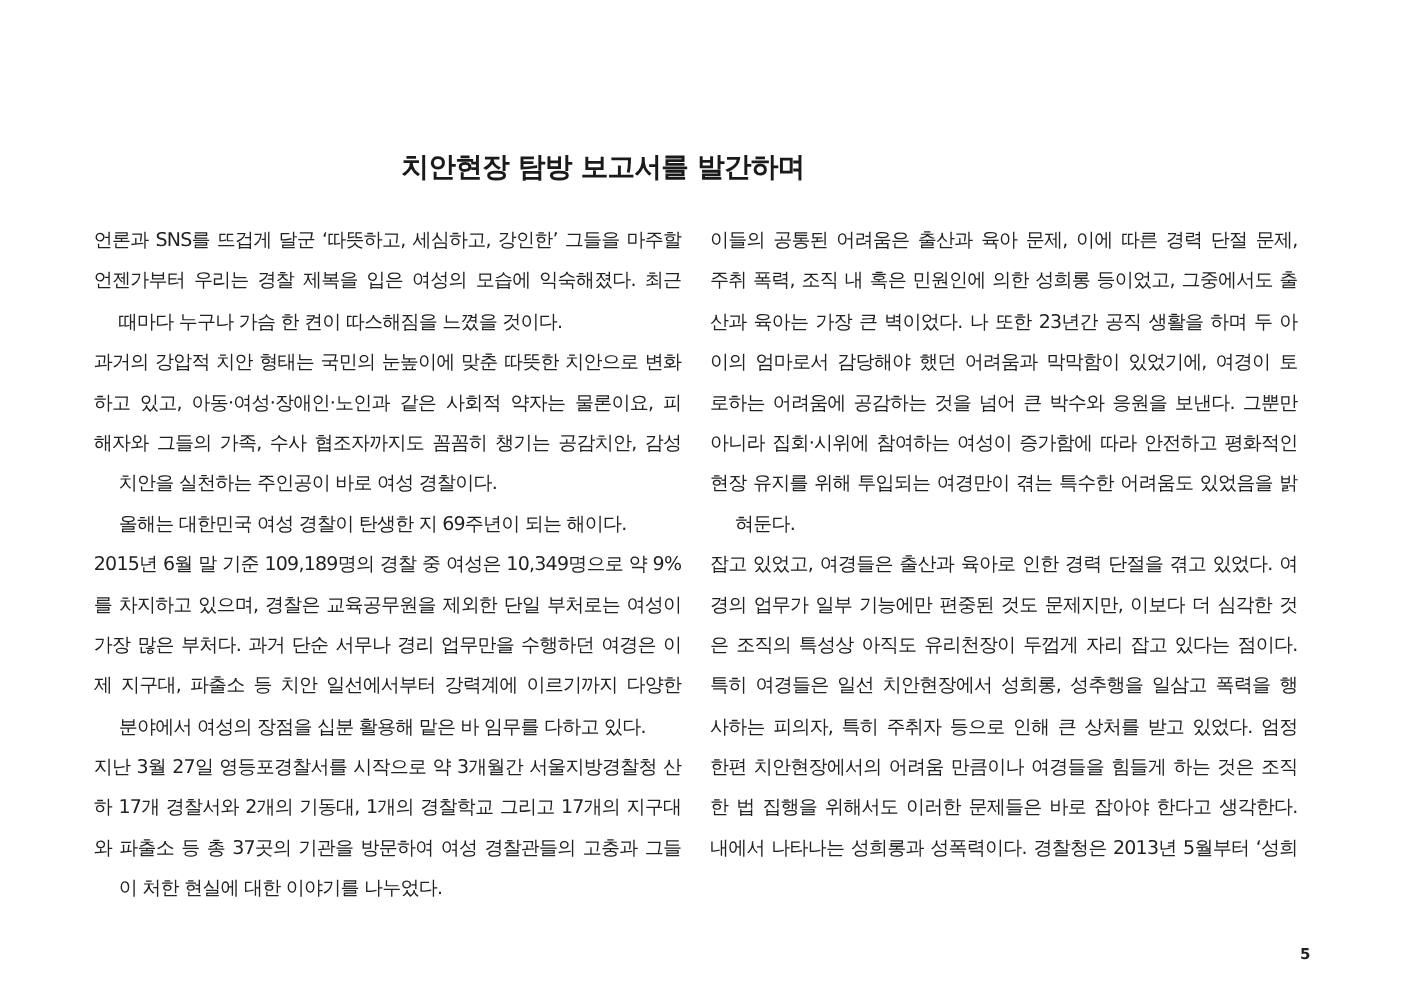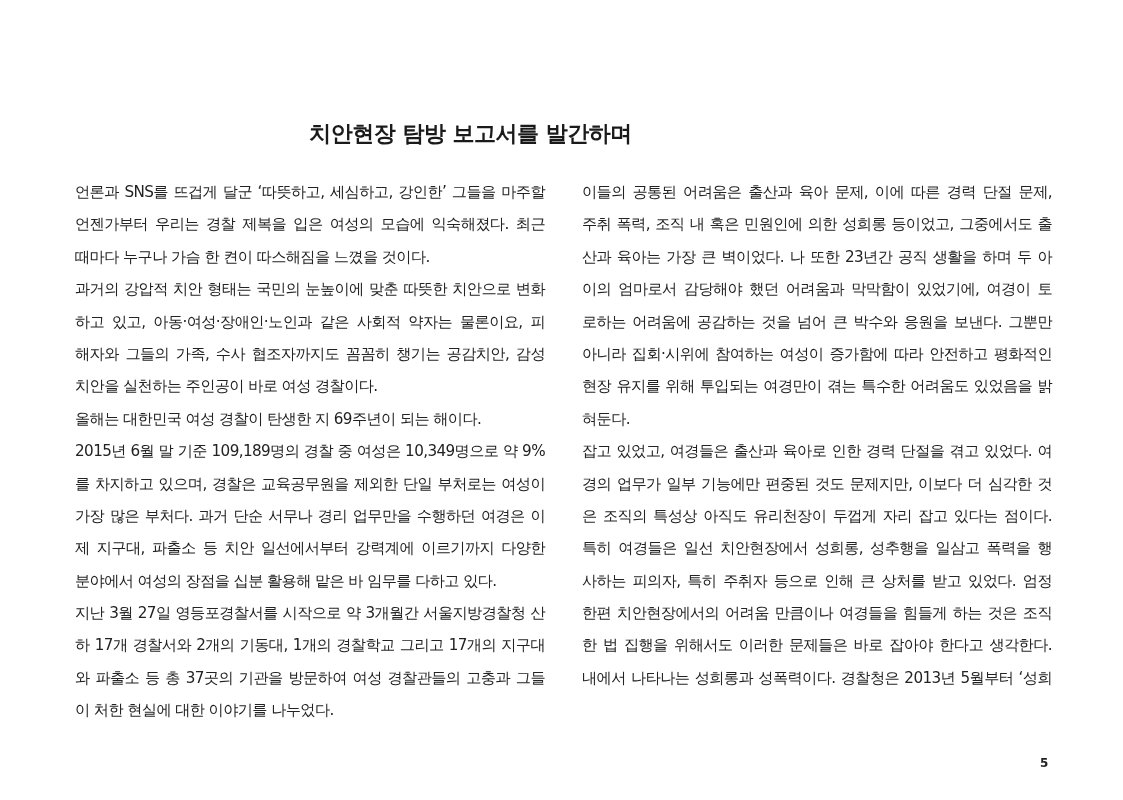--- a/index.html
+++ b/index.html
@@ -11,47 +11,48 @@
       width: 1123px;
       height: 800px;
       position: relative;
       overflow: hidden;
       font-family: "DejaVu Sans", "Liberation Sans", sans-serif;
       color: #222222;
     }
     .page-title {
       position: absolute;
       top: 104px;
-      left: 0;
+      left: 12px;
       width: 941px;
       text-align: center;
       font-size: 22px;
       font-weight: bold;
       color: #1a1a1a;
       letter-spacing: -0.5px;
     }
     .column {
       position: absolute;
       top: 176px;
       width: 470px;
     }
     .col-left { left: 75px; }
-    .col-right { left: 582px; }
+    .col-right { left: 568px; }
     .line {
       height: 32.4px;
       line-height: 32.4px;
       font-size: 15.2px;
       white-space: nowrap;
       text-align: justify;
       text-align-last: justify;
       letter-spacing: -0.6px;
       color: #222222;
     }
     .line.last {
       text-align-last: left;
+      margin-left: 20px;
     }
     .page-number {
       position: absolute;
       top: 756px;
       left: 1040px;
       font-size: 12px;
       font-weight: bold;
       color: #222222;
     }
   </style>

